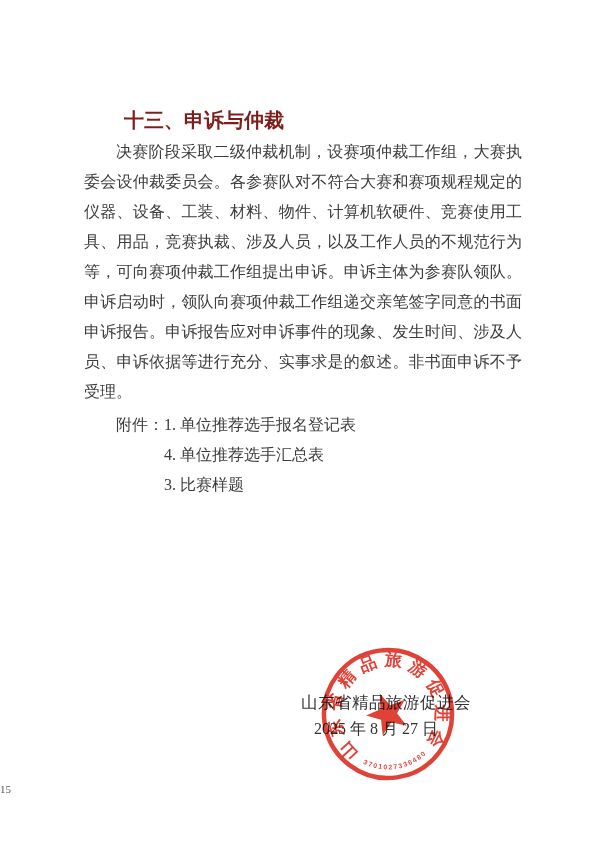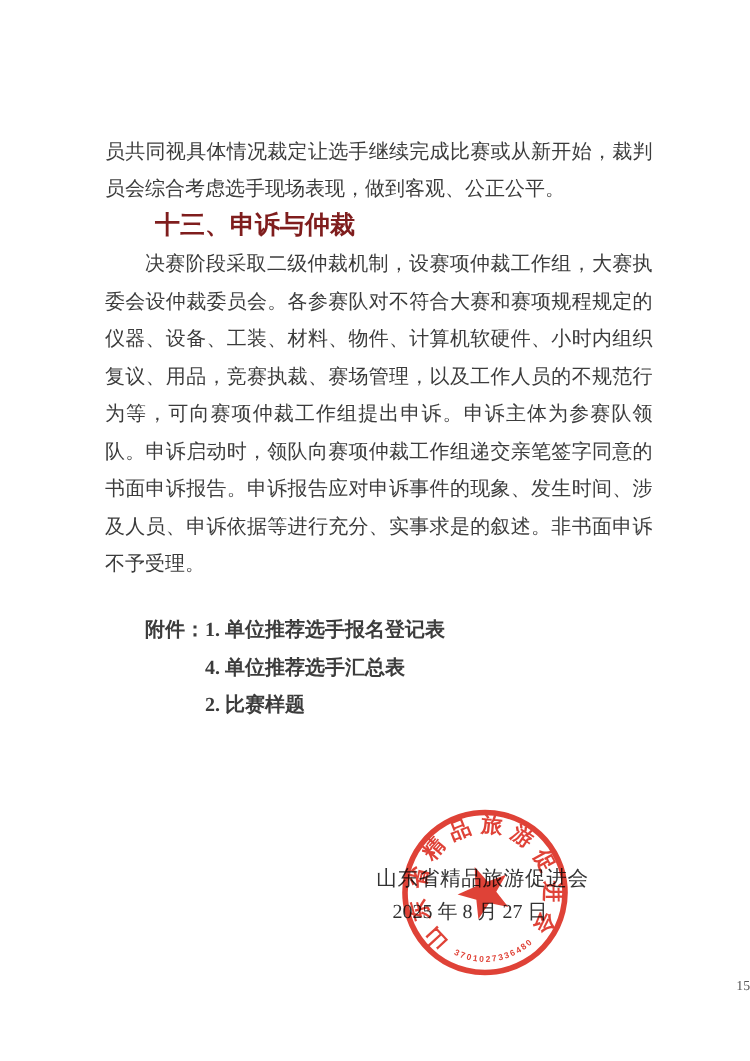--- a/index.html
+++ b/index.html
@@ -17,21 +17,21 @@
     font-size:16px;line-height:30px;
     text-align:justify;text-justify:inter-ideograph;
   }
   .content p{margin:0;}
   p.indent{text-indent:2em;}
   h3.heading{
     margin:0;font-size:20px;line-height:30px;font-weight:bold;
     color:#7f1d1d;text-indent:2em;text-align:left;
     font-family:Liberation Mono, monospace;
   }
-  .attachments{margin-top:23px;font-weight:bold;}
+  .attachments{margin-top:3px;}
   .att-row{padding-left:32px;}
   .att-cont{padding-left:80px;}
   .signature{
     position:absolute;left:301px;top:692px;
     font-size:16.5px;letter-spacing:0.5px;color:#333;
     white-space:nowrap;
   }
   .sign-date{
     position:absolute;left:314px;top:719px;
     font-size:16px;color:#333;white-space:nowrap;
@@ -47,39 +47,38 @@
     font-family:"Liberation Serif","DejaVu Serif",serif;
     font-weight:bold;font-size:17px;
   }
   .seal-digit{
     fill:var(--seal-color,#dd3226);
     font-family:"Liberation Sans","DejaVu Sans",sans-serif;
     font-weight:bold;font-size:6.8px;
   }
   .page-number{
     position:absolute;left:0;right:0;top:783px;
-    text-align:right;font-size:11px;color:#555;
+    text-align:left;font-size:11px;color:#555;
   }
 </style>
 </head>
 <body>
 
 <div class="page">
 
   <div class="content">
-    <p>员共同视具体情况裁定让选手继续完成比赛或从新开始，裁判员会综合考虑选手现场表现，做到客观、公正公平。</p>
     <h3 class="heading">十三、申诉与仲裁</h3>
-    <p class="indent">决赛阶段采取二级仲裁机制，设赛项仲裁工作组，大赛执委会设仲裁委员会。各参赛队对不符合大赛和赛项规程规定的仪器、设备、工装、材料、物件、计算机软硬件、小时内组织复议、用品，竞赛执裁、赛场管理，以及工作人员的不规范行为等，可向赛项仲裁工作组提出申诉。申诉主体为参赛队领队。申诉启动时，领队向赛项仲裁工作组递交亲笔签字同意的书面申诉报告。申诉报告应对申诉事件的现象、发生时间、涉及人员、申诉依据等进行充分、实事求是的叙述。非书面申诉不予受理。</p>
+    <p class="indent">决赛阶段采取二级仲裁机制，设赛项仲裁工作组，大赛执委会设仲裁委员会。各参赛队对不符合大赛和赛项规程规定的仪器、设备、工装、材料、物件、计算机软硬件、竞赛使用工具、用品，竞赛执裁、涉及人员，以及工作人员的不规范行为等，可向赛项仲裁工作组提出申诉。申诉主体为参赛队领队。申诉启动时，领队向赛项仲裁工作组递交亲笔签字同意的书面申诉报告。申诉报告应对申诉事件的现象、发生时间、涉及人员、申诉依据等进行充分、实事求是的叙述。非书面申诉不予受理。</p>
 
     <div class="attachments">
       <div class="att-row">
         <span>附件：</span><span>1. 单位推荐选手报名登记表</span>
       </div>
       <div class="att-cont">4. 单位推荐选手汇总表</div>
-      <div class="att-cont">2. 比赛样题</div>
+      <div class="att-cont">3. 比赛样题</div>
     </div>
   </div>
 
   <div class="signature">山东省精品旅游促进会</div>
   <div class="sign-date">2025 年 8 月 27 日</div>
 
   <svg class="seal" id="seal-svg" viewBox="0 0 160 160" xmlns="http://www.w3.org/2000/svg">
     <g id="seal-rotor" transform="rotate(-8 80 80)">
       <circle class="seal-ring" cx="80" cy="80" r="64"></circle>
       <polygon class="seal-star" transform="rotate(-14 80 80)" points="80,58 85.3,72.7 100.9,73.2 88.6,82.8 92.9,97.8 80,89 67.1,97.8 71.4,82.8 59.1,73.2 74.7,72.7"></polygon>

